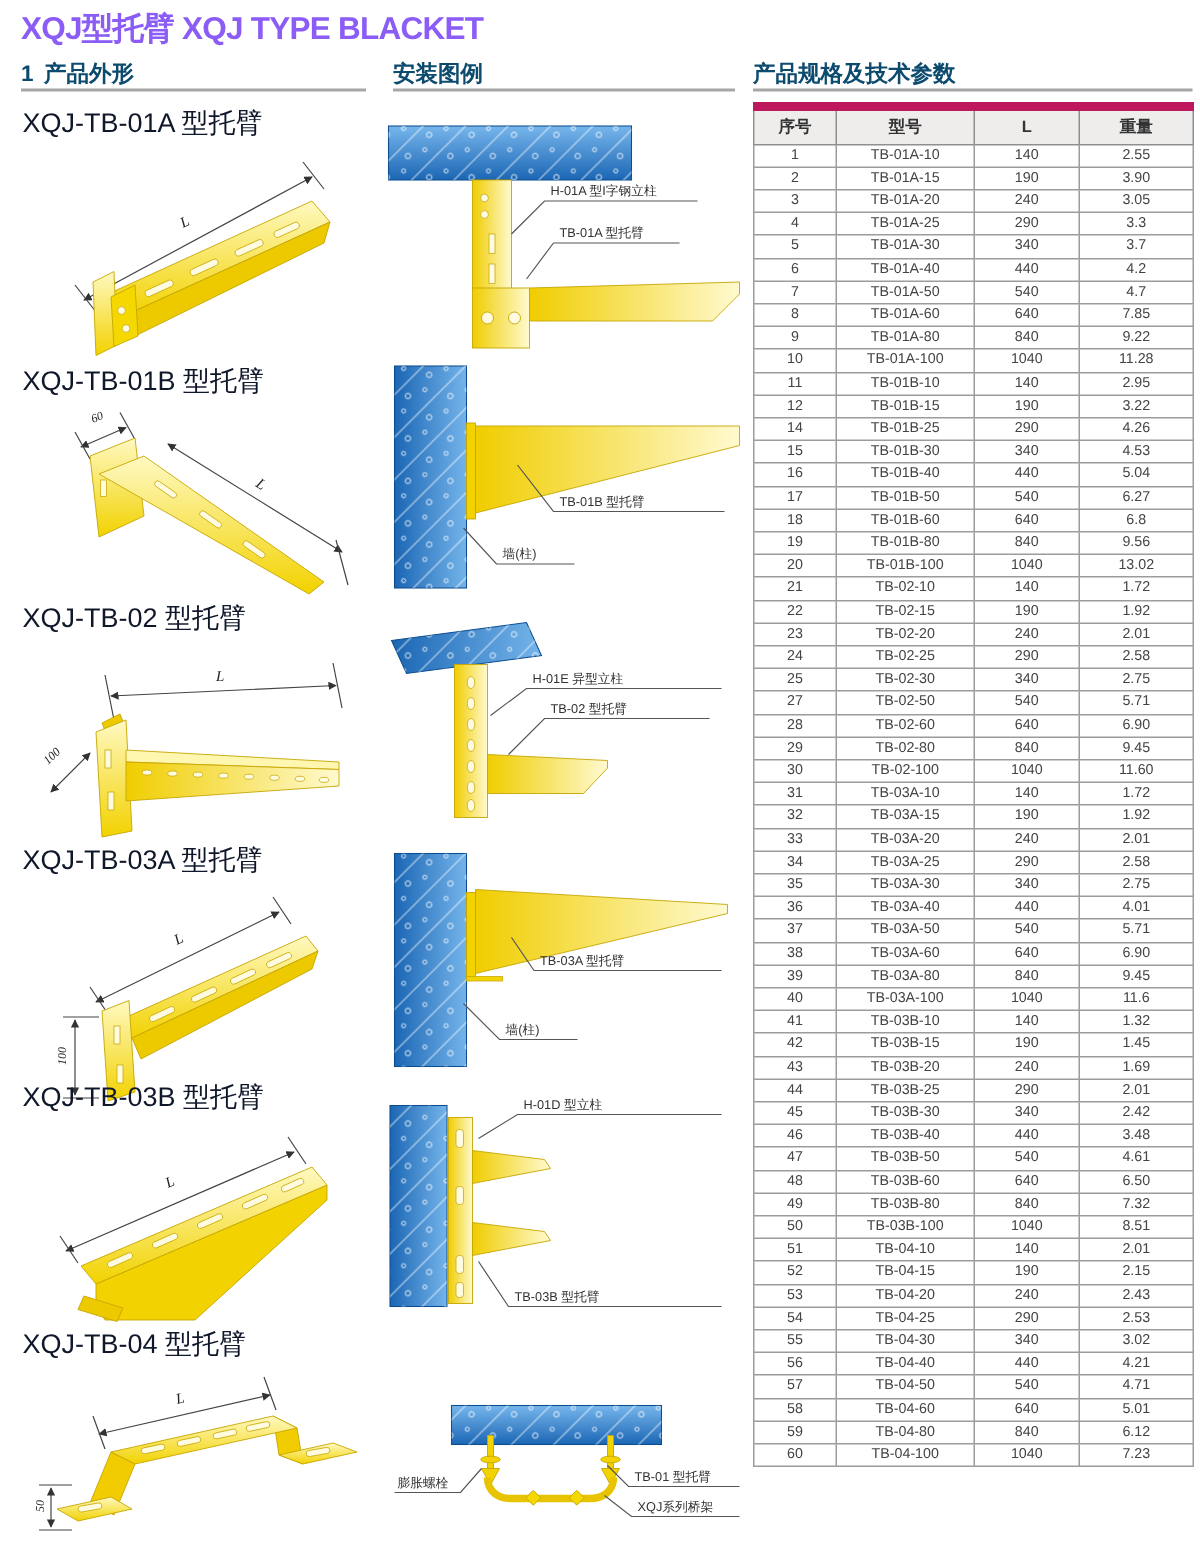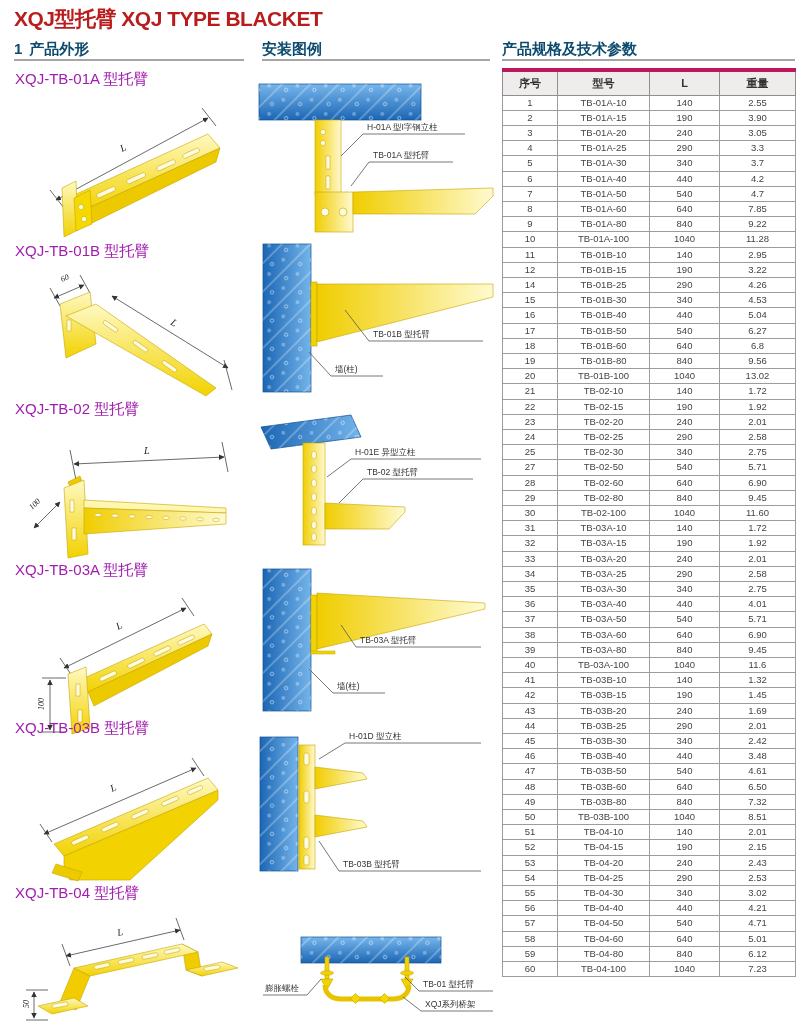--- a/index.html
+++ b/index.html
@@ -1,31 +1,31 @@
 <!DOCTYPE html>
 <html><head>
 <meta charset="utf-8">
 <style>
   *{margin:0;padding:0;box-sizing:border-box}
   html,body{background:#fff}
   body{font-family:"Liberation Sans",sans-serif}
   .page{position:relative;width:800px;height:1030px;background:#fff;overflow:hidden}
-  .title{position:absolute;left:14px;top:5px;font-size:21px;font-weight:bold;color:#b91c1c;letter-spacing:-.5px;white-space:nowrap}
+  .title{position:absolute;left:14px;top:5px;font-size:21px;font-weight:bold;color:#8b5cf6;letter-spacing:-.5px;white-space:nowrap}
   .h2{position:absolute;top:40px;font-size:15px;font-weight:bold;color:#0c4a6e;white-space:nowrap}
   .h2 .no{margin-right:7px}
   .rule{position:absolute;top:59px;height:2px;background:#a6a6a6}
-  .plabel{position:absolute;font-size:15px;color:#a21caf;white-space:nowrap}
+  .plabel{position:absolute;font-size:18px;color:#0f172a;white-space:nowrap}
   .diagram{position:absolute;overflow:visible}
   .dim{font-size:10px;font-style:italic;fill:#222;font-family:"Liberation Serif",serif}
   .dimS{font-size:8px;font-style:italic;fill:#222;font-family:"Liberation Serif",serif}
   .co{font-size:8.5px;fill:#333}
   .lead{stroke:#555;stroke-width:.8;fill:none}
   .dln{stroke:#444;stroke-width:.8;fill:none}
   .edge{stroke:#c6a600;stroke-width:.6}
-  table.spec{position:absolute;left:502px;top:68px;width:293px;border-collapse:collapse;table-layout:fixed;border-top:4px solid #be185d}
+  table.spec{position:absolute;left:502px;top:68px;width:293px;border-collapse:collapse;table-layout:fixed;border-top:6px solid #be185d}
   .spec th{background:#efedec;font-size:11px;font-weight:bold;color:#333;height:25px;border:1px solid #8f8f8f}
   .spec td{font-size:9.5px;color:#444;text-align:center;height:14.2px;line-height:14.2px;border:1px solid #9c9c9c;padding:0;white-space:nowrap}
   .spec col.c1{width:55px}.spec col.c2{width:92px}.spec col.c3{width:70px}.spec col.c4{width:76px}
 </style>
 </head>
 <body>
 
 <div class="page">
 
   <svg width="0" height="0" style="position:absolute" aria-hidden="true">

